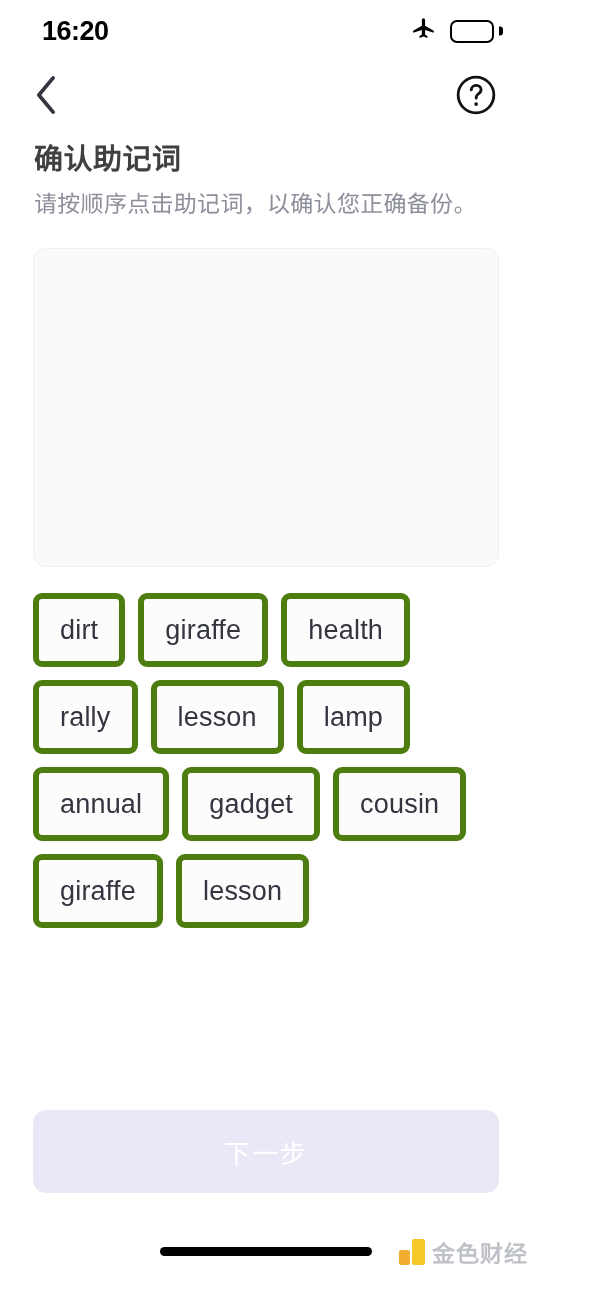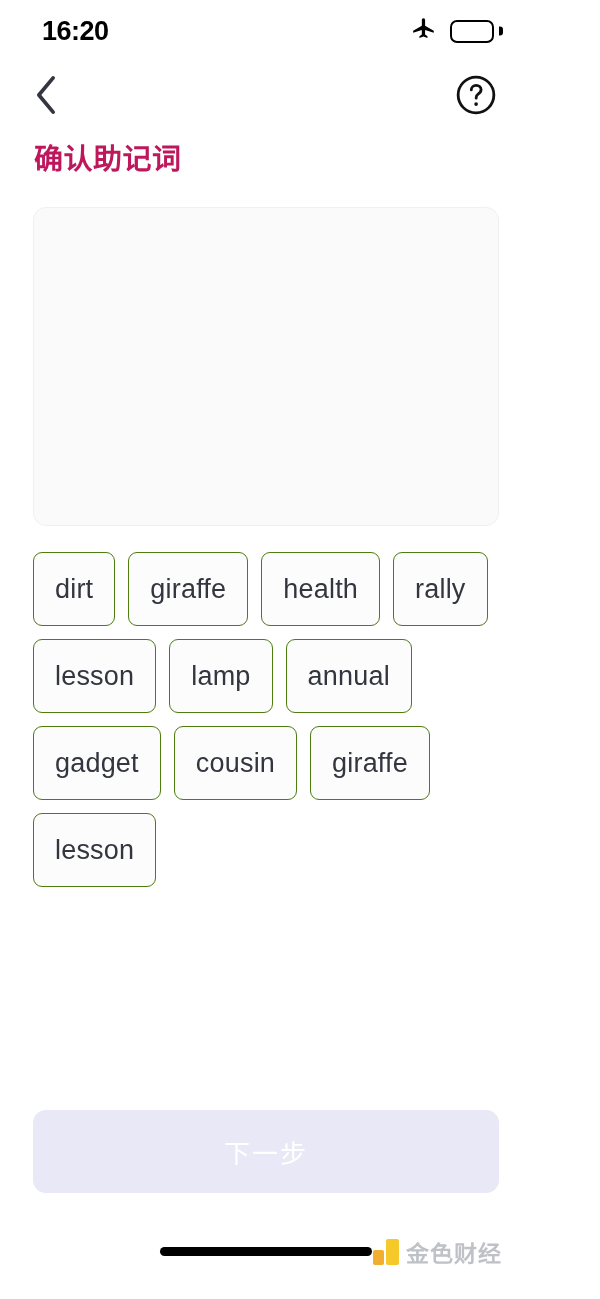--- a/index.html
+++ b/index.html
@@ -107,21 +107,21 @@
     cursor:pointer;
   }
 
   
   .heading-block {
     padding:12px 34px 0 34px;
   }
   .page-title {
     font-size:29px;
     font-weight:bold;
-    color:#be185d;
+    color:#404040;
     line-height:1.35;
     letter-spacing:0.5px;
   }
   .page-subtitle {
     margin-top:9px;
     font-size:23px;
     color:#8d8f9a;
     line-height:1.4;
     letter-spacing:0.3px;
   }
@@ -138,21 +138,21 @@
   
   .word-pool {
     margin:26px 33px 0 33px;
     display:flex;
     flex-wrap:wrap;
     gap:13px 13px;
     align-content:flex-start;
   }
   .word-chip {
     background:#fcfcfd;
-    border:1px solid #4d7c0f;
+    border:6px solid #4d7c0f;
     border-radius:9px;
     padding:0 21px;
     height:74px;
     display:flex;
     align-items:center;
     justify-content:center;
     font-size:27px;
     color:#33353f;
     cursor:pointer;
     letter-spacing:0.2px;
@@ -189,21 +189,21 @@
     left:50%;
     transform:translateX(-50%);
     top:14px;
     width:212px;
     height:9px;
     background:#000000;
     border-radius:5px;
   }
   .watermark {
     position:absolute;
-    right:30px;
+    right:4px;
     top:2px;
     display:flex;
     align-items:center;
     gap:7px;
     opacity:0.92;
   }
   .wm-mark {
     position:relative;
     width:26px;
     height:26px;
@@ -261,20 +261,21 @@
       <svg width="42" height="42" viewBox="0 0 24 24" aria-hidden="true">
         <circle cx="12" cy="12" r="10.2" stroke="#111" stroke-width="1.6" fill="none"></circle>
         <path d="M9.3 9.1c0-1.5 1.2-2.6 2.8-2.6 1.6 0 2.8 1 2.8 2.5 0 1.3-.8 1.9-1.7 2.5-.8.6-1.1 1-1.1 1.9v.4" stroke="#111" stroke-width="1.6" fill="none" stroke-linecap="round"></path>
         <circle cx="12.05" cy="17.2" r="1.05" fill="#111"></circle>
       </svg>
     </div>
   </div>
 
   <div class="heading-block">
     <h1 class="page-title">确认助记词</h1>
+    <p class="page-subtitle">请按顺序点击助记词，以确认您正确备份。</p>
   </div>
 
   <div class="answer-card"></div>
 
   <div class="word-pool">
       <div class="word-chip">dirt</div>
       <div class="word-chip">giraffe</div>
       <div class="word-chip">health</div>
       <div class="word-chip">rally</div>
       <div class="word-chip">lesson</div>

